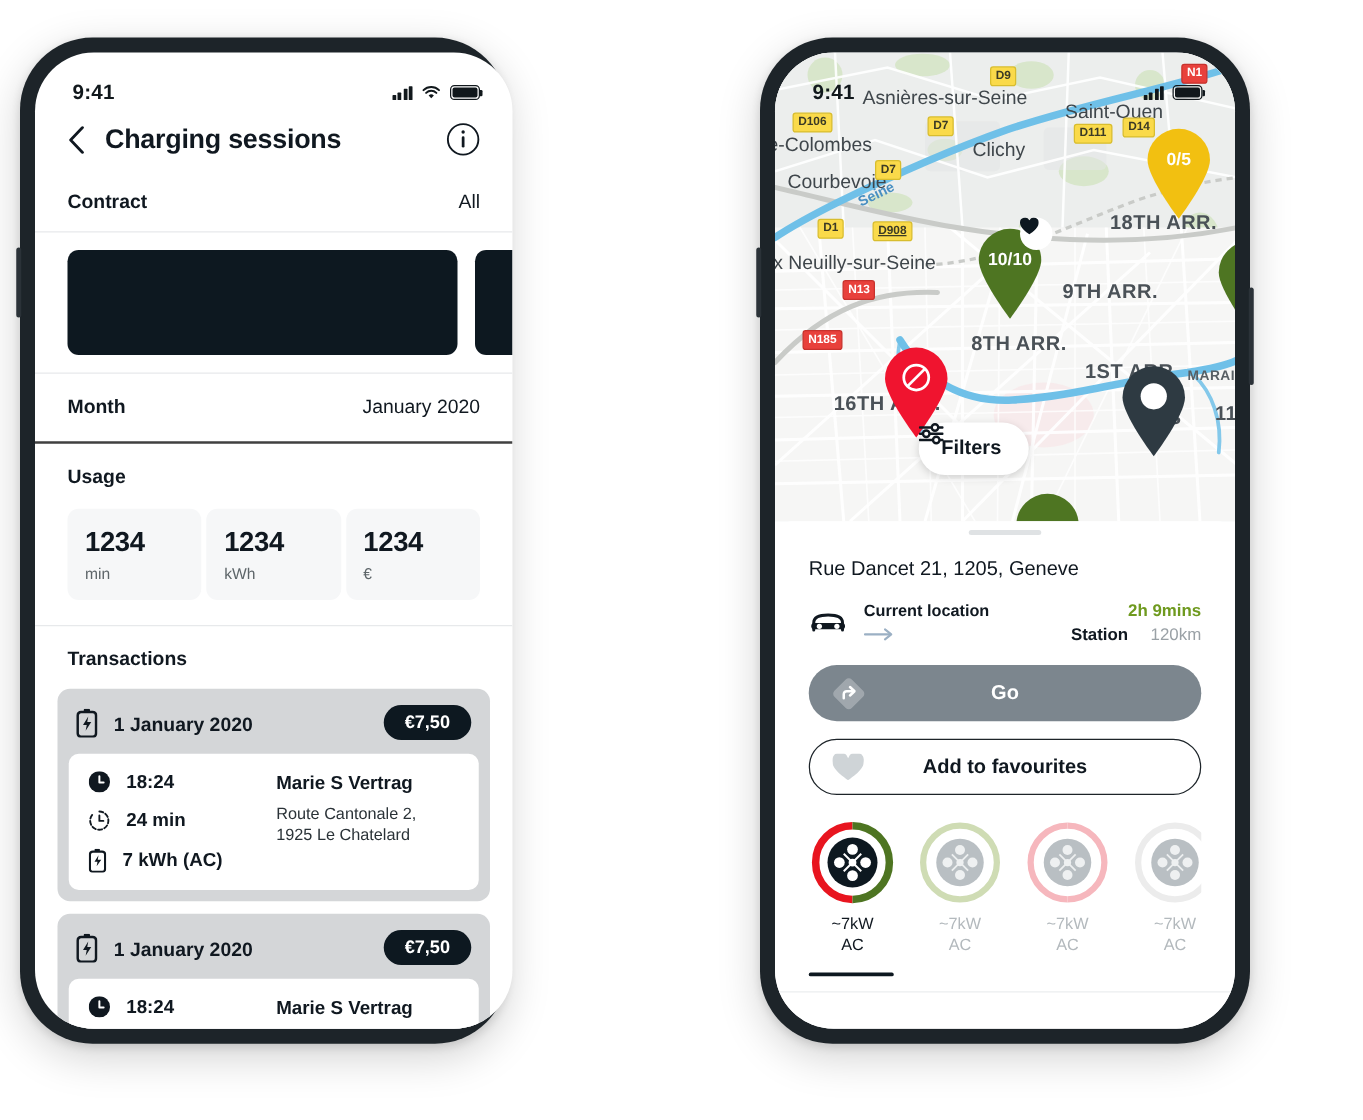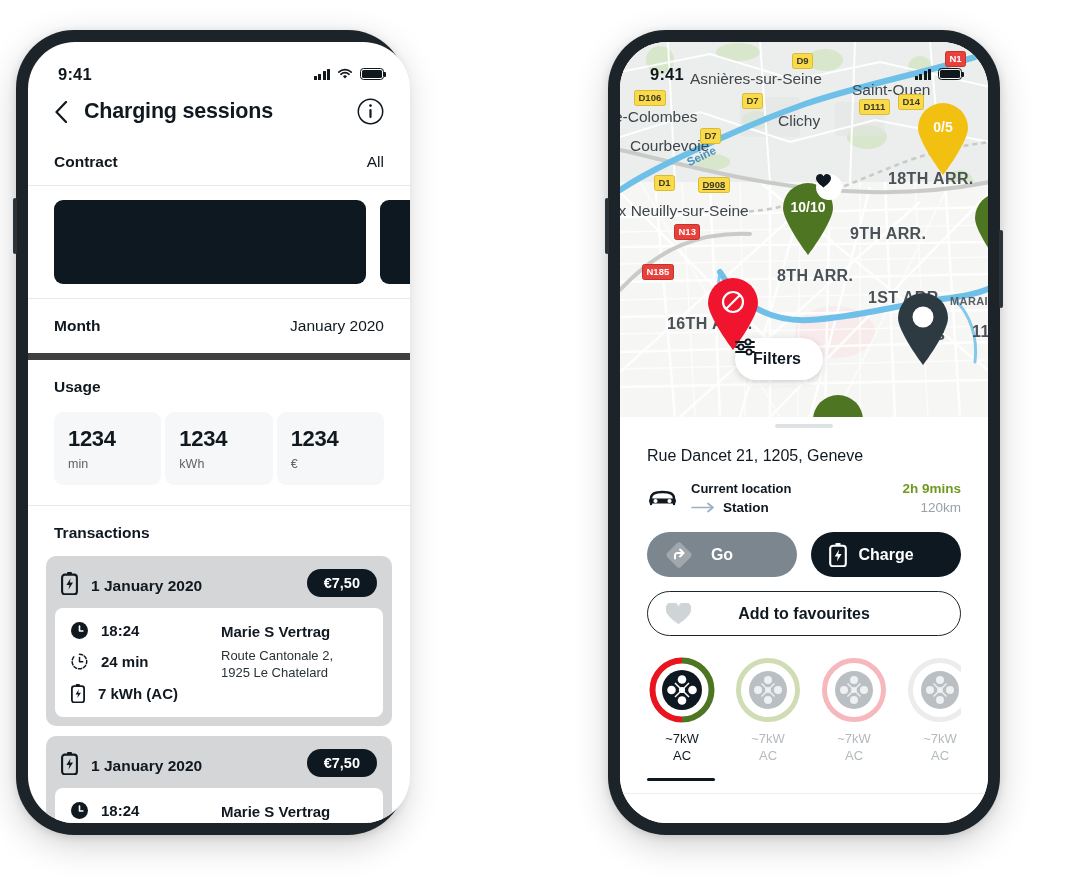--- a/index.html
+++ b/index.html
@@ -87,21 +87,21 @@
   }
   .contract-card {
     flex: 0 0 auto; width: 312px; height: 84px;
     background:#0d1820; border-radius: 9px;
   }
   .contract-card.partial { width: 70px; }
 
   .month-row {
     display:flex; align-items:center; justify-content:space-between;
     padding: 18px 26px 18px 26px;
-    border-bottom: 7px solid #404040;
+    border-bottom: 2px solid #404040;
   }
   .month-row .lbl { font-size:15.5px; font-weight:700; color:#101820; }
   .month-row .val { font-size:15.5px; color:#101820; }
 
   .sect { padding: 18px 26px 0 26px; }
   .sect-title { font-size: 15.5px; font-weight:700; color:#101820; }
 
   .usage-cards { display:flex; gap: 4px; margin: 16px 0 20px 0; }
   .ucard {
     flex:1; background:#f6f7f8; border-radius: 9px;
@@ -178,21 +178,21 @@
   .sheet-pad { padding: 12px 27px 0 27px; }
   .sheet-head { display:flex; align-items:flex-start; justify-content:space-between; }
   .sheet-title { font-size: 21px; font-weight:700; color:#101820; letter-spacing:-.3px; }
   .close-x { width: 22px; height: 22px; margin-top:4px; }
   .sheet-addr { font-size: 16px; color:#101820; margin-top: 7px; }
 
   .route { display:flex; align-items:center; margin-top: 16px; }
   .route-icon { width: 30px; margin-right: 14px; display:flex; justify-content:center;}
   .route-mid { flex:1; }
   .route-from { font-size: 13px; font-weight:700; color:#101820; }
-  .route-to { display:flex; align-items:center; gap:8px; margin-top: 4px; }
+  .route-to { display:flex; align-items:center; gap:8px; margin-top: 4px; justify-content: space-between; }
   .route-to .t { font-size: 13.5px; font-weight:700; color:#101820; }
   .route-right { text-align:right; }
   .route-time { font-size: 13.5px; font-weight:700; color:#6f9a1f; }
   .route-dist { font-size: 13.5px; color:#9aa1a6; margin-top: 4px; }
 
   .btn-row { display:flex; gap: 14px; margin-top: 17px; }
   .pill {
     flex:1; height:45px; border-radius: 23px;
     display:flex; align-items:center; justify-content:center; gap: 10px;
     position:relative;
@@ -619,30 +619,20 @@
             <div class="pill go">
               <span class="ico">
                 <svg width="28" height="28" viewBox="0 0 28 28">
                   <rect x="4.2" y="4.2" width="19.6" height="19.6" rx="3.4" transform="rotate(45 14 14)" fill="#ffffff" opacity=".28"></rect>
                   <path d="M10 17.5v-3.2a2.4 2.4 0 0 1 2.4-2.4h5.1" stroke="#fff" stroke-width="2" fill="none" stroke-linecap="round"></path>
                   <path d="M15 8.6 18.6 12 15 15.4" stroke="#fff" stroke-width="2" fill="none" stroke-linecap="round" stroke-linejoin="round"></path>
                 </svg>
               </span>
               <span class="lbl">Go</span>
             </div>
-            <div class="pill charge">
-              <span class="ico">
-                <svg width="18" height="24" viewBox="0 0 18 24">
-                  <rect x="6.3" y="0" width="5.4" height="2.4" rx="1.1" fill="#fff"></rect>
-                  <rect x="1.2" y="2.7" width="15.6" height="20.6" rx="2.9" stroke="#fff" stroke-width="2.1" fill="none"></rect>
-                  <path d="M10.1 6.4 5.7 13.6h3.1l-.9 4.8L12.6 11H9.3l.8-4.6z" fill="#fff"></path>
-                </svg>
-              </span>
-              <span class="lbl">Charge</span>
-            </div>
           </div>
 
           <div class="pill fav">
             <span class="ico">
               <svg width="25" height="22" viewBox="0 0 25 22">
                 <path d="M12.5 21S0 13.2 0 6.9A6.2 6.2 0 0 1 12.5 3.6 6.2 6.2 0 0 1 25 6.9C25 13.2 12.5 21 12.5 21z" fill="#cfd4d7"></path>
               </svg>
             </span>
             <span class="lbl">Add to favourites</span>
           </div>

